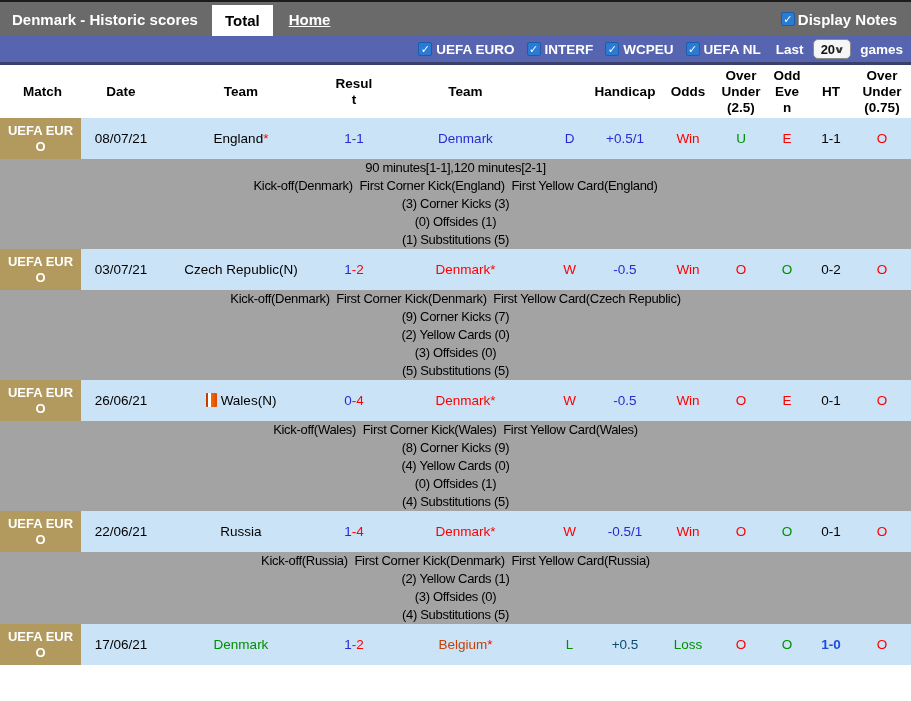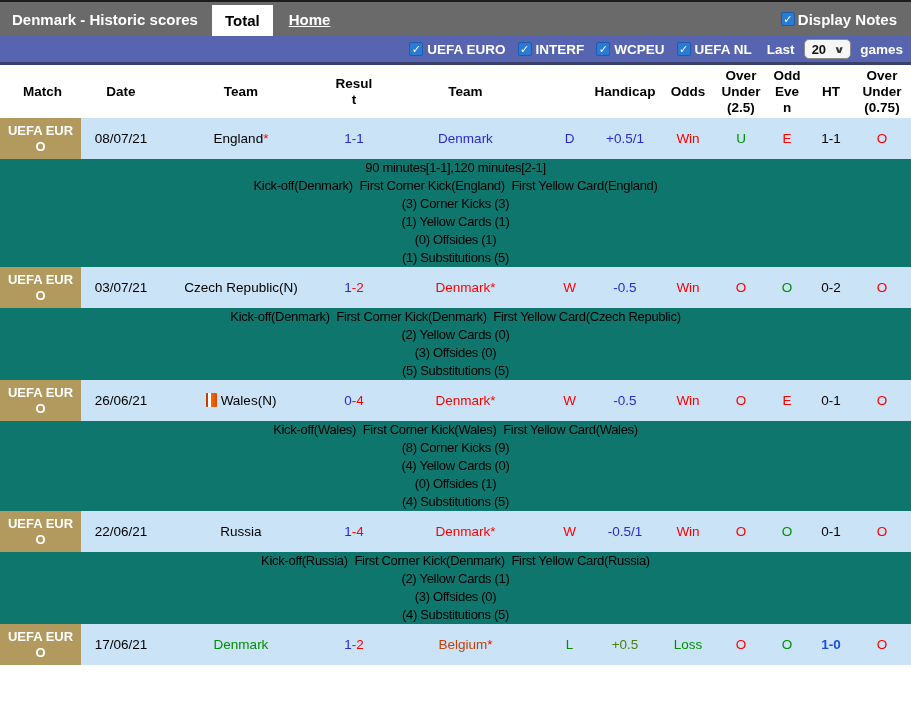--- a/index.html
+++ b/index.html
@@ -69,21 +69,21 @@
   .select {
     background: #f6f6f6;
     border: 1px solid #8a8a8a;
     border-radius: 5px;
     padding: 1px 7px;
     color: #111;
     font-weight: bold;
     font-size: 13px;
     display: inline-flex;
     align-items: center;
-    gap: 9px;
+    gap: 0;
     height: 20px;
     cursor: pointer;
   }
   .select .chev { font-size: 10px; color: #333; transform: scaleX(1.4); }
   
   table.scores {
     width: 911px;
     table-layout: fixed;
     border-collapse: collapse;
   }
@@ -114,21 +114,21 @@
     font-size: 13px;
     line-height: 16px;
     display: flex;
     align-items: center;
     justify-content: center;
     text-align: center;
     padding: 0 4px;
     word-break: break-all;
   }
   tr.detail td {
-    background: #0f766e;
+    background: #a3a3a3;
     text-align: center;
     font-size: 13px;
     line-height: 18px;
     height: 18px;
     letter-spacing: -0.3px;
     white-space: pre;
     vertical-align: middle;
   }
   .cardicon {
     display: inline-block;
@@ -238,23 +238,20 @@
       <tr class="detail">
         <td colspan="12">90 minutes[1-1],120 minutes[2-1]</td>
       </tr>
       <tr class="detail">
         <td colspan="12">Kick-off(Denmark)  First Corner Kick(England)  First Yellow Card(England)</td>
       </tr>
       <tr class="detail">
         <td colspan="12">(3) Corner Kicks (3)</td>
       </tr>
       <tr class="detail">
-        <td colspan="12">(1) Yellow Cards (1)</td>
-      </tr>
-      <tr class="detail">
         <td colspan="12">(0) Offsides (1)</td>
       </tr>
       <tr class="detail">
         <td colspan="12">(1) Substitutions (5)</td>
       </tr>
       <tr class="match">
         <td class="compcell">
           <div class="compbox">UEFA EURO</div>
         </td>
         <td>03/07/21</td>
@@ -266,20 +263,23 @@
         <td><span style="color: rgb(255, 0, 0);">Win</span></td>
         <td><span style="color: rgb(255, 0, 0);">O</span></td>
         <td><span style="color: rgb(0, 143, 0);">O</span></td>
         <td><span style="color: rgb(0, 0, 0);">0-2</span></td>
         <td><span style="color: rgb(255, 0, 0);">O</span></td>
       </tr>
       <tr class="detail">
         <td colspan="12">Kick-off(Denmark)  First Corner Kick(Denmark)  First Yellow Card(Czech Republic)</td>
       </tr>
       <tr class="detail">
+        <td colspan="12">(9) Corner Kicks (7)</td>
+      </tr>
+      <tr class="detail">
         <td colspan="12">(2) Yellow Cards (0)</td>
       </tr>
       <tr class="detail">
         <td colspan="12">(3) Offsides (0)</td>
       </tr>
       <tr class="detail">
         <td colspan="12">(5) Substitutions (5)</td>
       </tr>
       <tr class="match">
         <td class="compcell">
@@ -342,21 +342,21 @@
       </tr>
       <tr class="match">
         <td class="compcell">
           <div class="compbox">UEFA EURO</div>
         </td>
         <td>17/06/21</td>
         <td><span style="color: rgb(0, 143, 0);">Denmark</span></td>
         <td><span style="color: rgb(42, 42, 210);">1</span><span style="color: rgb(255, 0, 0);">-2</span></td>
         <td><span style="color: #c2410c;">Belgium</span><span style="color: rgb(255, 0, 0);">*</span></td>
         <td><span style="color: rgb(0, 143, 0);">L</span></td>
-        <td><span style="color: #4d7c0f;">+0.5</span></td>
+        <td><span style="color: #0c4a6e;">+0.5</span></td>
         <td><span style="color: rgb(0, 143, 0);">Loss</span></td>
         <td><span style="color: rgb(255, 0, 0);">O</span></td>
         <td><span style="color: rgb(0, 143, 0);">O</span></td>
         <td><span style="color: #1d4ed8; font-weight: bold;">1-0</span></td>
         <td><span style="color: rgb(255, 0, 0);">O</span></td>
       </tr>
     </tbody>
 </table>
 
 </body></html>

